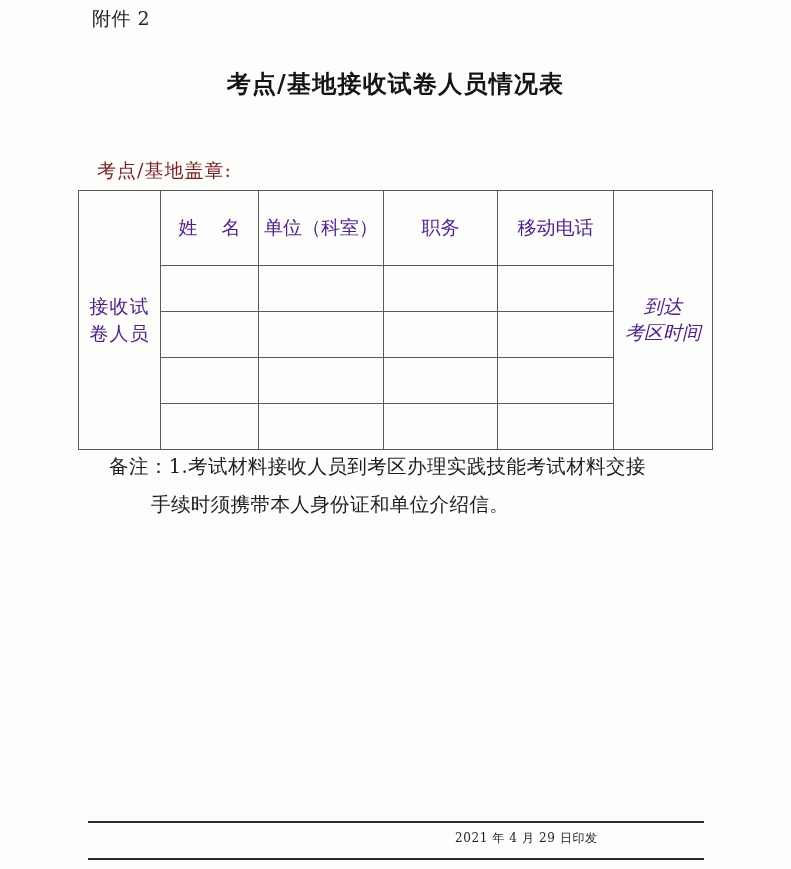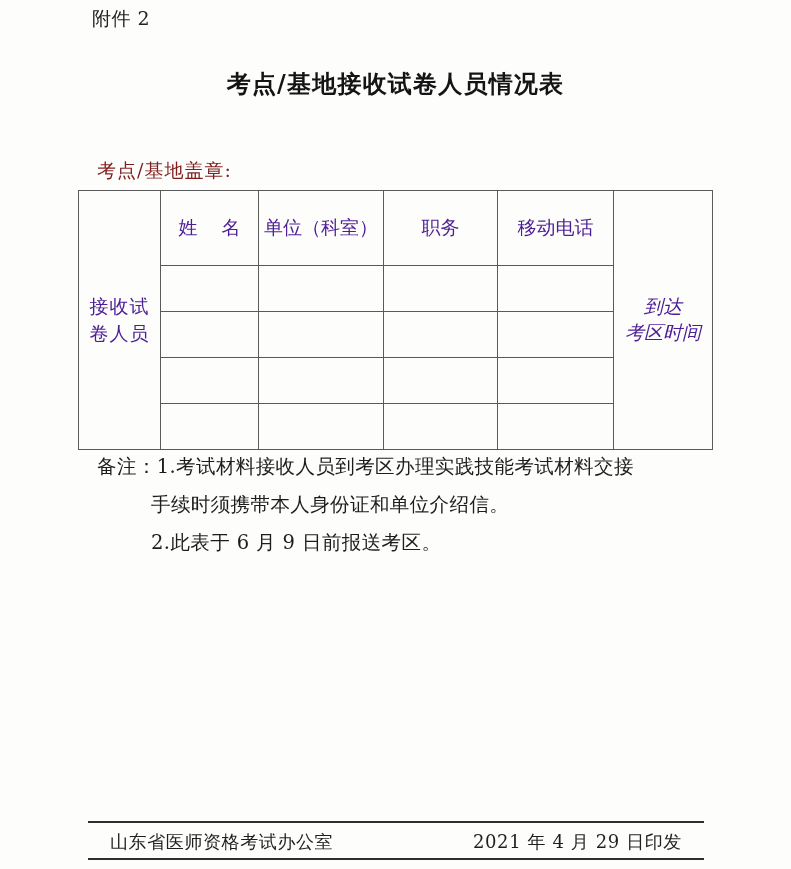--- a/index.html
+++ b/index.html
@@ -112,20 +112,21 @@
     font-size: 19.5px;
     line-height: 38px;
     color: #1d1d1d;
     letter-spacing: 0.4px;
   }
   .remark-line {
     white-space: nowrap;
   }
   .remark-label {
     display: inline-block;
+    margin-left: 12px;
   }
   .remark-indent {
     display: inline-block;
     width: 54px;
   }
 
   
   .footer-rule-top {
     position: absolute;
     left: 88px;
@@ -153,23 +154,23 @@
     position: absolute;
     left: 22px;
     top: 0;
     font-size: 18px;
     letter-spacing: 0.6px;
     color: #1f1f1f;
     white-space: nowrap;
   }
   .footer-right {
     position: absolute;
-    left: 385px;
+    left: 367px;
     top: 0;
-    font-size: 18px;
+    font-size: 12px;
     letter-spacing: 0.6px;
     color: #1f1f1f;
     white-space: nowrap;
   }
 </style>
 </head>
 <body>
 
 <div class="page">
 
@@ -226,23 +227,21 @@
         <td></td>
         <td></td>
         <td></td>
       </tr>
     </tbody>
   </table>
 
   <div class="remarks">
     <div class="remark-line"><span class="remark-label">备注：</span><span>1.考试材料接收人员到考区办理实践技能考试材料交接</span></div>
     <div class="remark-line"><span class="remark-indent"></span><span>手续时须携带本人身份证和单位介绍信。</span></div>
-    <div class="remark-line"><span class="remark-indent"></span><span>2.此表于 6 月 9 日前报送考区。</span></div>
   </div>
 
   <div class="footer-rule-top"></div>
   <div class="footer-row">
-    <div class="footer-left">山东省医师资格考试办公室</div>
     <div class="footer-right">2021 年 4 月 29 日印发</div>
   </div>
   <div class="footer-rule-bottom"></div>
 
 </div>
 
 </body></html>

